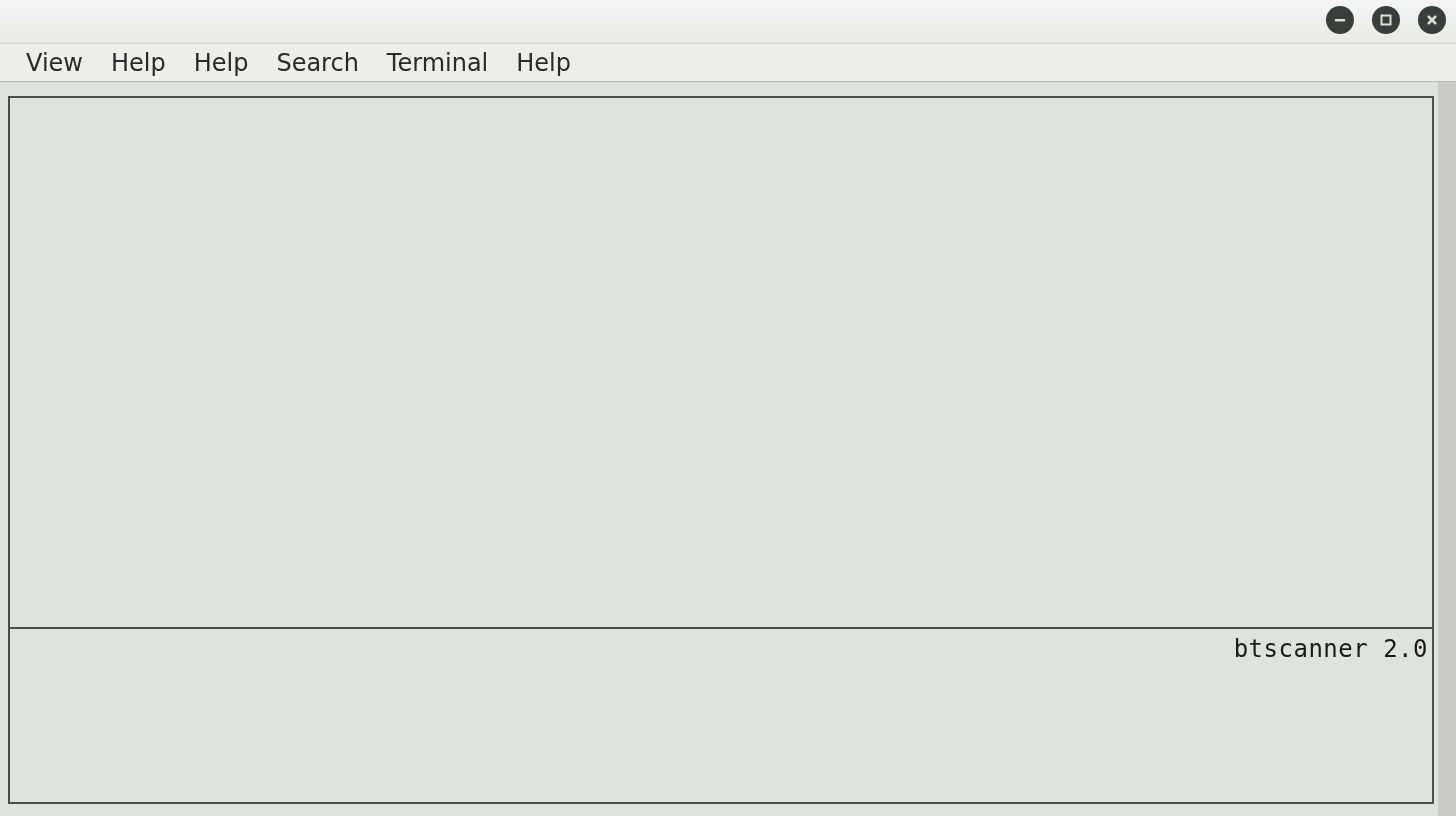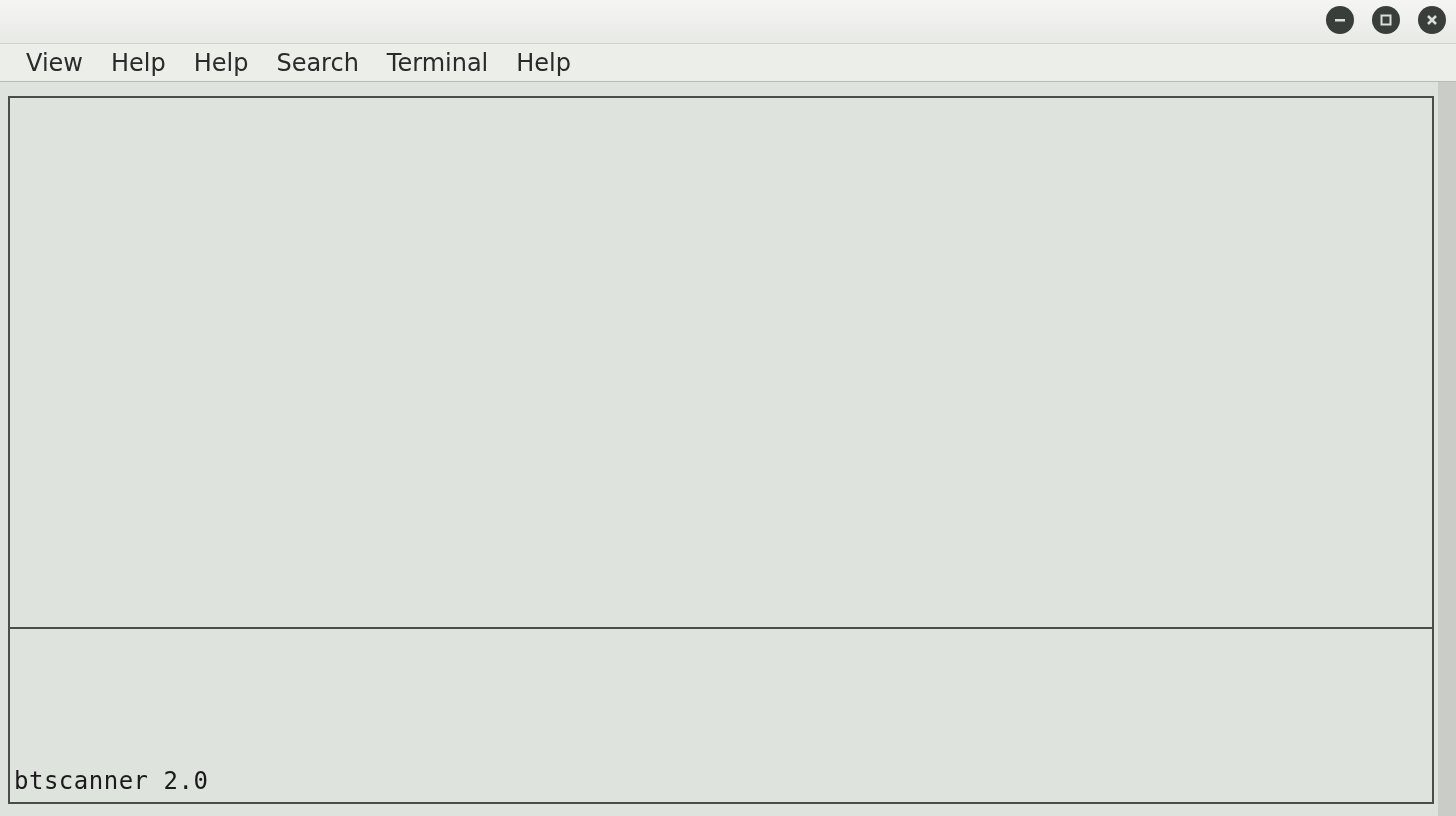--- a/index.html
+++ b/index.html
@@ -108,21 +108,20 @@
       border: 2px solid #4a4d49;
       border-top: none;
       background: #dfe3de;
       height: 175px;
       padding: 6px 4px;
       font-size: 24px;
       color: #1a1a1a;
       line-height: 1.2;
       white-space: pre;
       display: flex;
-      flex-direction: column;
       justify-content: flex-end;
     }
     
     .term-line {
       font-family: "DejaVu Sans Mono", "Liberation Mono", monospace;
       font-size: 24px;
       letter-spacing: 0.5px;
     }
 
     .watermark {

